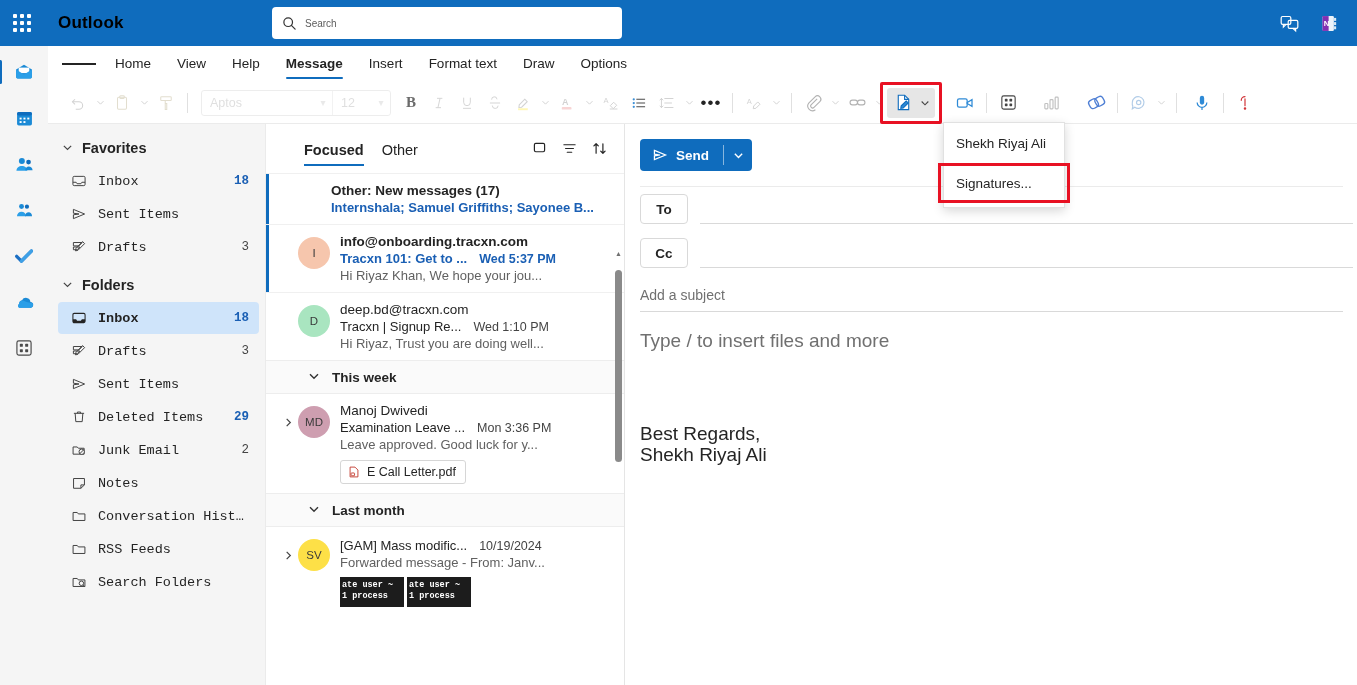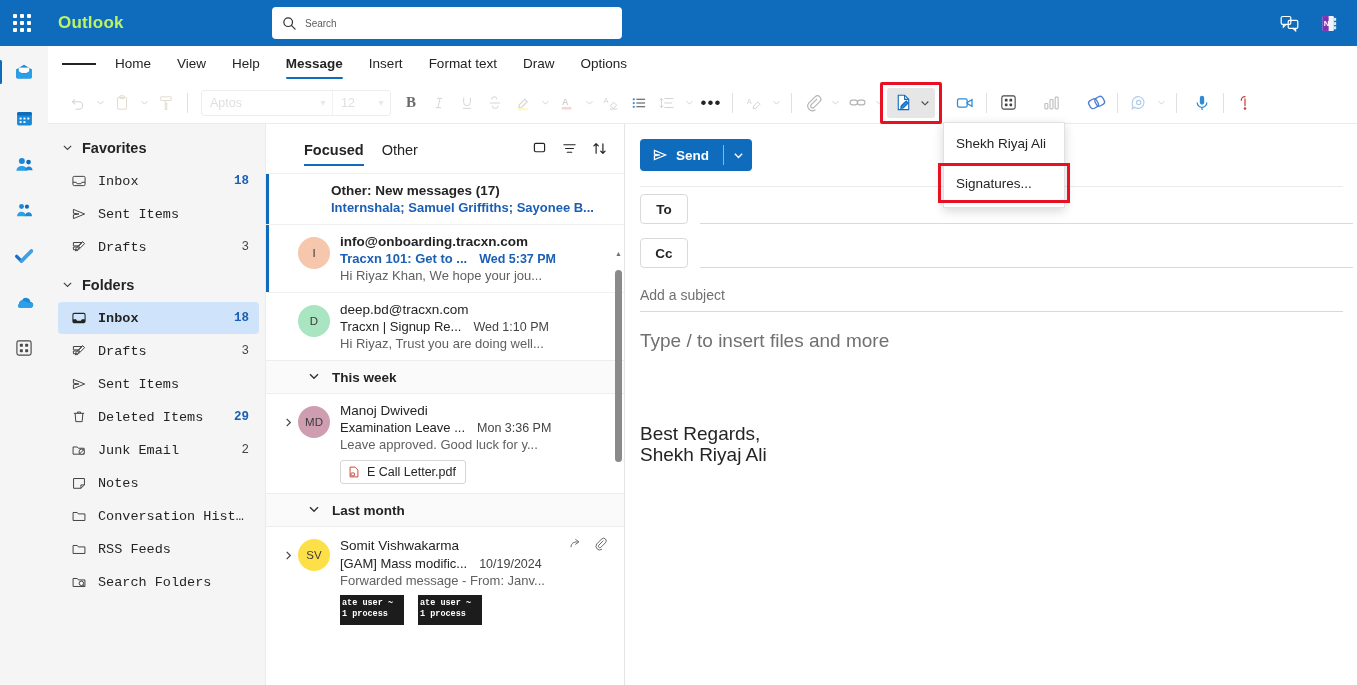--- a/index.html
+++ b/index.html
@@ -17,21 +17,21 @@
     position: absolute; top: 0; left: 0; width: 1357px; height: 46px;
     background: #0f6cbd; display: flex; align-items: center;
   }
   .waffle {
     width: 44px; height: 46px; display: flex; align-items: center; justify-content: center;
     cursor: pointer;
   }
   .waffle-grid { display: grid; grid-template-columns: repeat(3,4px); grid-gap: 3px; }
   .waffle-grid i { width: 4px; height: 4px; background: #fff; border-radius: 1px; display: block; }
   .brand {
-    color: #bef264; font-size: 17px; font-weight: bold; margin-left: 14px; letter-spacing: .2px;
+    color: #000000; font-size: 17px; font-weight: bold; margin-left: 14px; letter-spacing: .2px;
   }
   .searchwrap {
     position: absolute; left: 272px; top: 7px; width: 350px; height: 32px;
     background: #ffffff; border-radius: 4px; display: flex; align-items: center; padding: 0 10px;
   }
   .searchwrap .sicon { margin-right: 8px; display: flex; }
   .searchwrap input {
     border: 0; outline: 0; font-size: 10px; font-family: "Liberation Sans", sans-serif;
     color: #000000; width: 100%; background: transparent;
   }
@@ -217,21 +217,21 @@
     background: #fff;
   }
   .attchip .pdfi { margin-right: 6px; display: flex; }
   .grouprow {
     display: flex; align-items: center; height: 34px; padding-left: 40px;
     background: #fafafa; border-top: 1px solid #ededed; border-bottom: 1px solid #ededed;
     cursor: pointer; position: relative;
   }
   .grouprow .gchev { position: absolute; left: 42px; }
   .grouprow .gname { font-size: 13.5px; font-weight: bold; color: #242424; margin-left: 26px; }
-  .thumbs { display: flex; margin-top: 7px; gap: 14px; }
+  .thumbs { display: flex; margin-top: 7px; gap: 3px; }
   .thumb {
     width: 64px; height: 30px; background: #1c1c1c; color: #ffffff;
     font-family: "Liberation Mono", monospace; font-size: 8.5px; line-height: 11px;
     padding: 3px 0 0 2px; overflow: hidden; white-space: nowrap; font-weight: bold;
   }
   .vscroll {
     position: absolute; right: 2px; top: 126px; width: 7px; height: 440px;
   }
   .vscroll .thumbbar {
     position: absolute; top: 20px; width: 7px; height: 192px; background: #8a8a8a; border-radius: 4px;
@@ -907,35 +907,20 @@
     <div class="msg">
       <div class="exp">
         <svg width="11" height="11" viewBox="0 0 12 12">
             <path d="M4 2 8 6l-4 4" fill="none" stroke="#444" stroke-width="1.3"></path>
           </svg>
       </div>
       <div class="avatar" style="background:#fde047">
         <span>SV</span>
       </div>
       <div class="mbody">
-        <div class="mline1 normal">
-          <span>Somit Vishwakarma</span>
-          <span class="spacer"></span>
-          <span style="margin-right:10px">
-            <svg width="15" height="15" viewBox="0 0 20 20" fill="none" stroke="#666" stroke-width="1.3" stroke-linecap="round">
-              <path d="M4 14.4c0-4.4 3.2-6.6 8.6-6.6"></path>
-                <path d="M10.2 4.6 14.6 7.8l-4.4 3.2"></path>
-            </svg>
-          </span>
-          <span style="margin-right:4px">
-            <svg width="15" height="15" viewBox="0 0 20 20" fill="none" stroke="#666" stroke-width="1.3">
-              <path d="M13.8 6.2 7.6 12.4a2 2 0 0 0 2.8 2.8l6.2-6.2a3.5 3.5 0 0 0-5-5l-6.6 6.6a5 5 0 0 0 7 7"></path>
-            </svg>
-          </span>
-        </div>
         <div class="mline2">
           <span class="subj plain">[GAM] Mass modific...</span>
           <span class="when plain">10/19/2024</span>
         </div>
         <div class="mprev">Forwarded message - From: Janv...</div>
         <div class="thumbs">
           <div class="thumb">
             <div>ate user ~</div>
             <div> 1 process</div>
           </div>

